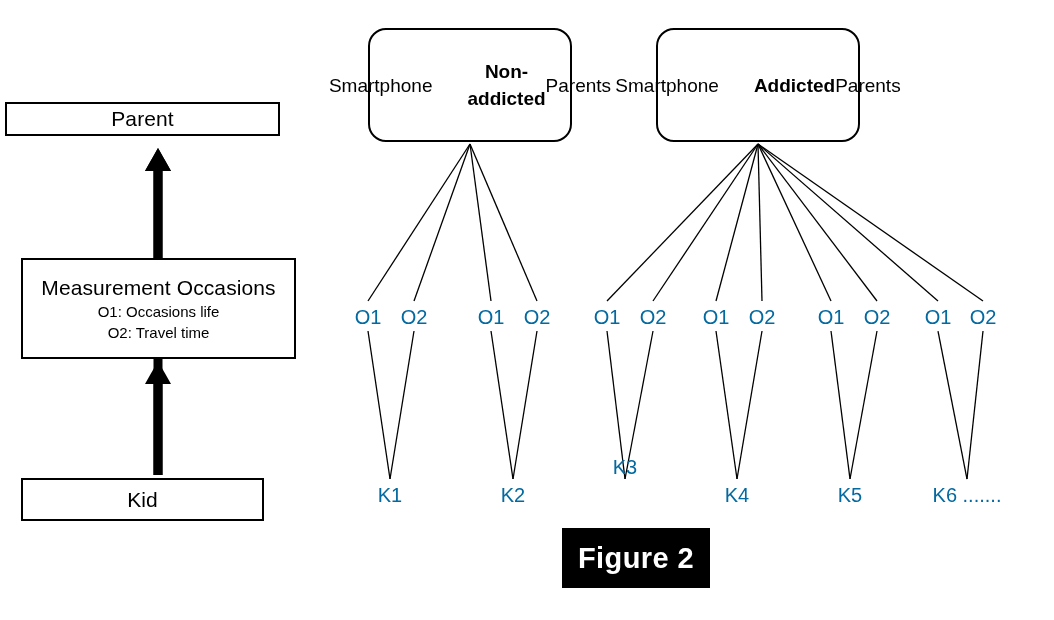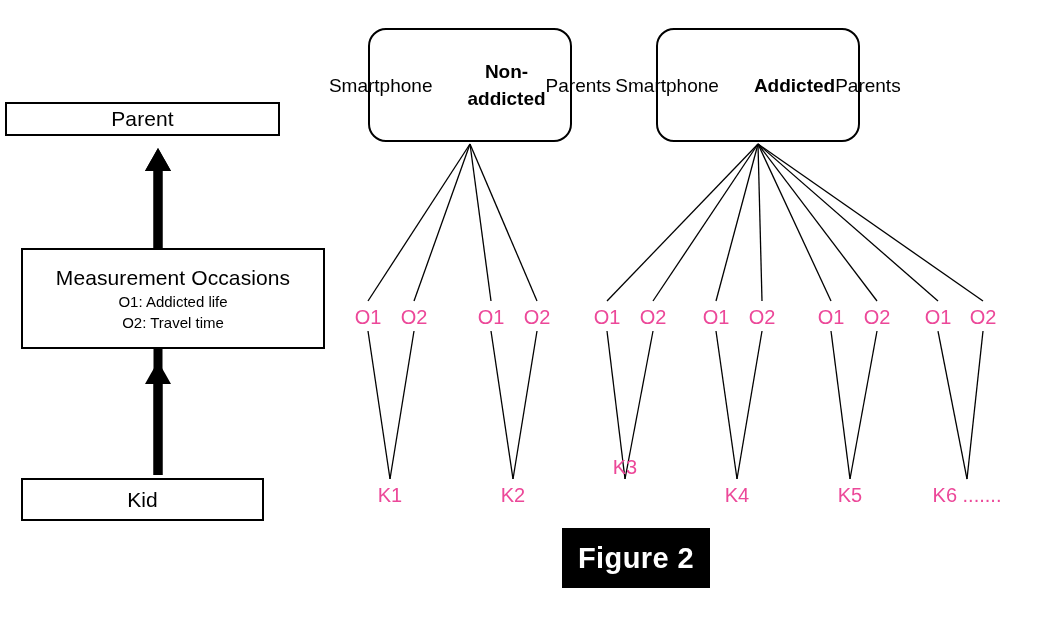--- a/index.html
+++ b/index.html
@@ -31,21 +31,21 @@
     background: #ffffff;
     box-sizing: border-box;
     display: flex;
     flex-direction: column;
     align-items: center;
     justify-content: center;
     text-align: center;
     color: #000000;
   }
   #box-parent { left: 5px; top: 102px; width: 275px; height: 34px; }
-  #box-measure { left: 21px; top: 248px; width: 304px; height: 101px; align-items: center; }
+  #box-measure { left: 21px; top: 258px; width: 275px; height: 101px; align-items: center; }
   #box-kid { left: 21px; top: 478px; width: 243px; height: 43px; }
 
   .box-title {
     font-size: 21px;
     line-height: 26px;
     letter-spacing: .1px;
   }
   .box-sub {
     font-size: 15px;
     line-height: 21px;
@@ -71,21 +71,21 @@
     font-size: 19px;
     line-height: 27px;
   }
   .gline.strong { font-weight: bold; margin-left: 35px; }
 
   
   .leaf {
     position: absolute;
     font-size: 20px;
     line-height: 24px;
-    color: #ec4899;
+    color: #0369a1;
     white-space: nowrap;
     text-align: right;
     transform: translateX(-50%);
   }
   .leaf.kid { font-size: 20px; }
 
   
   #figure-plate {
     position: absolute;
     left: 562px;
@@ -139,21 +139,21 @@
       <line x1="938" y1="331" x2="967" y2="479" stroke="#000000" stroke-width="1.3"></line>
       <line x1="983" y1="331" x2="967" y2="479" stroke="#000000" stroke-width="1.3"></line>
     </svg>
 
   <div class="lbox" id="box-parent">
     <div class="box-title">Parent</div>
   </div>
 
   <div class="lbox" id="box-measure">
     <div class="box-title">Measurement Occasions</div>
-    <div class="box-sub">O1: Addicted life</div>
+    <div class="box-sub">O1: Occasions life</div>
     <div class="box-sub">O2: Travel time</div>
   </div>
 
   <div class="lbox" id="box-kid">
     <div class="box-title">Kid</div>
   </div>
 
   <div class="gbox" id="group-nonaddicted">
     <div class="gline">Smartphone</div>
     <div class="gline strong">Non-addicted</div>

